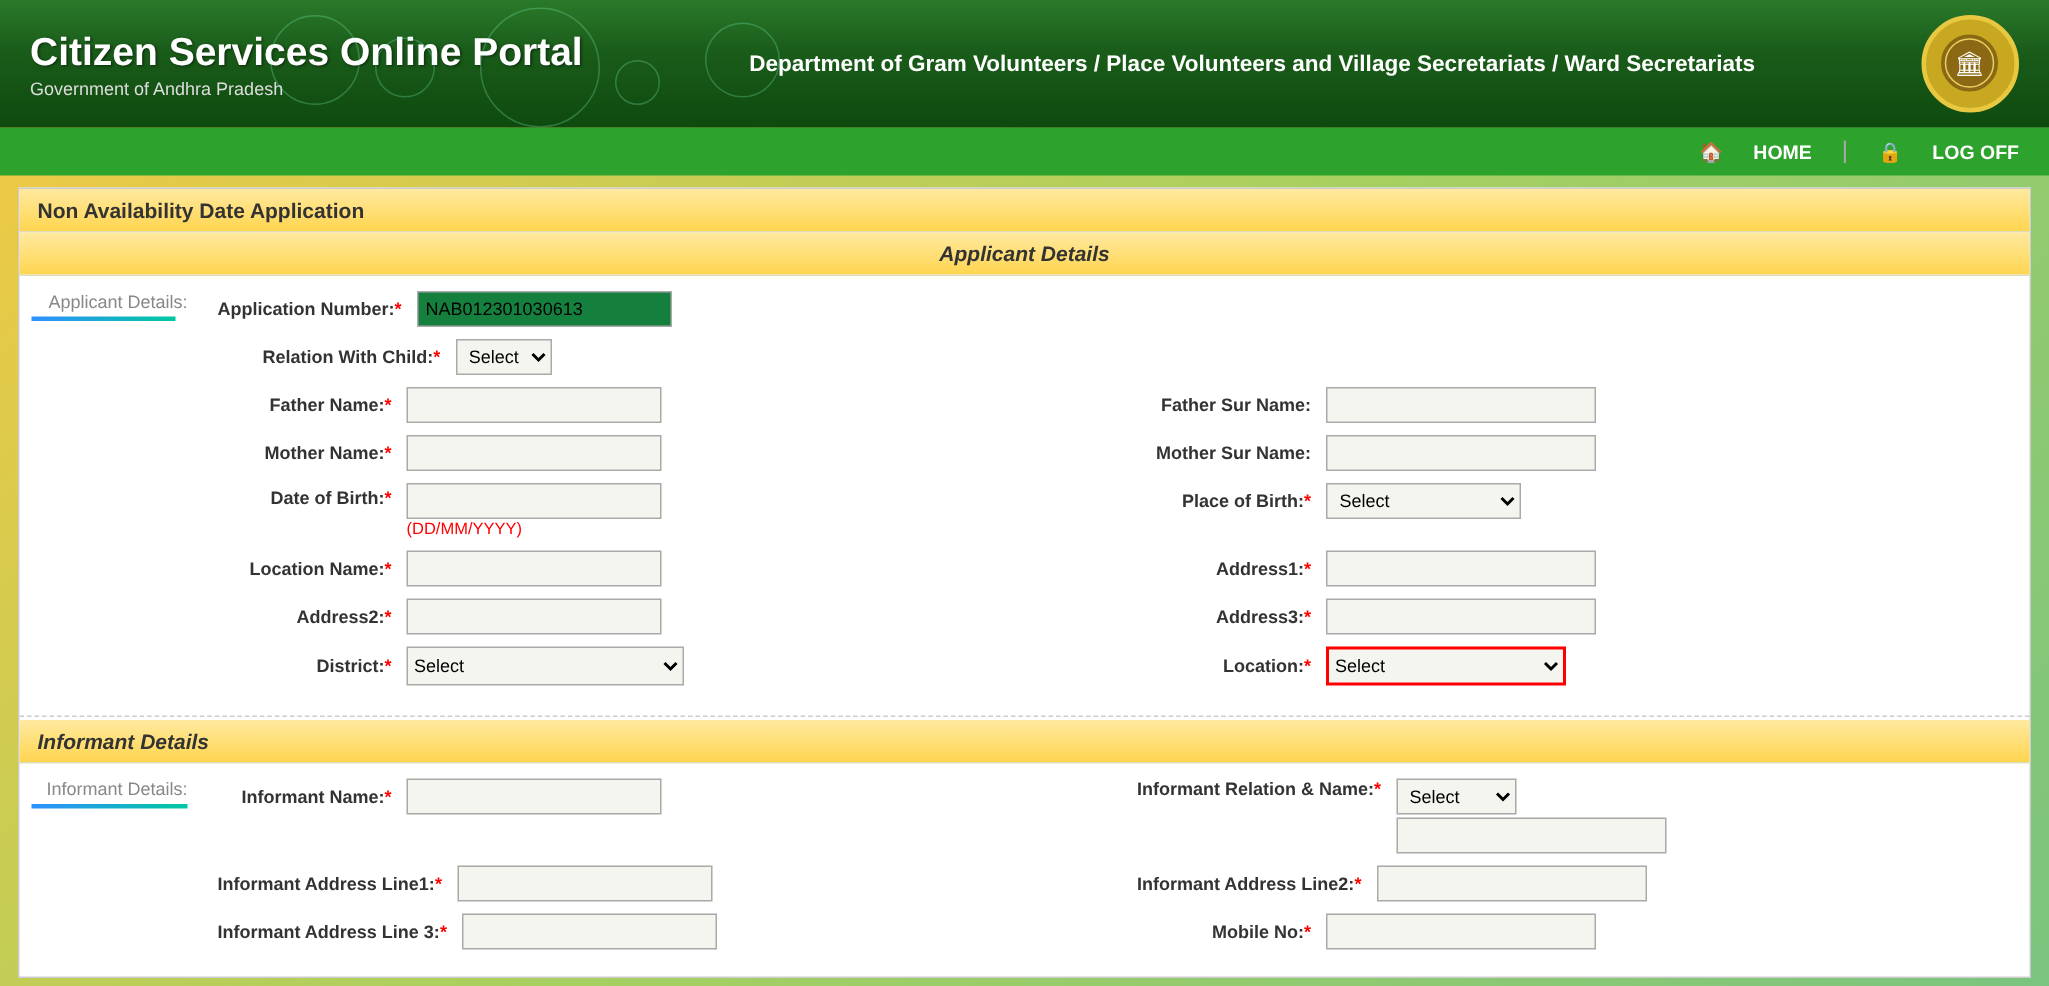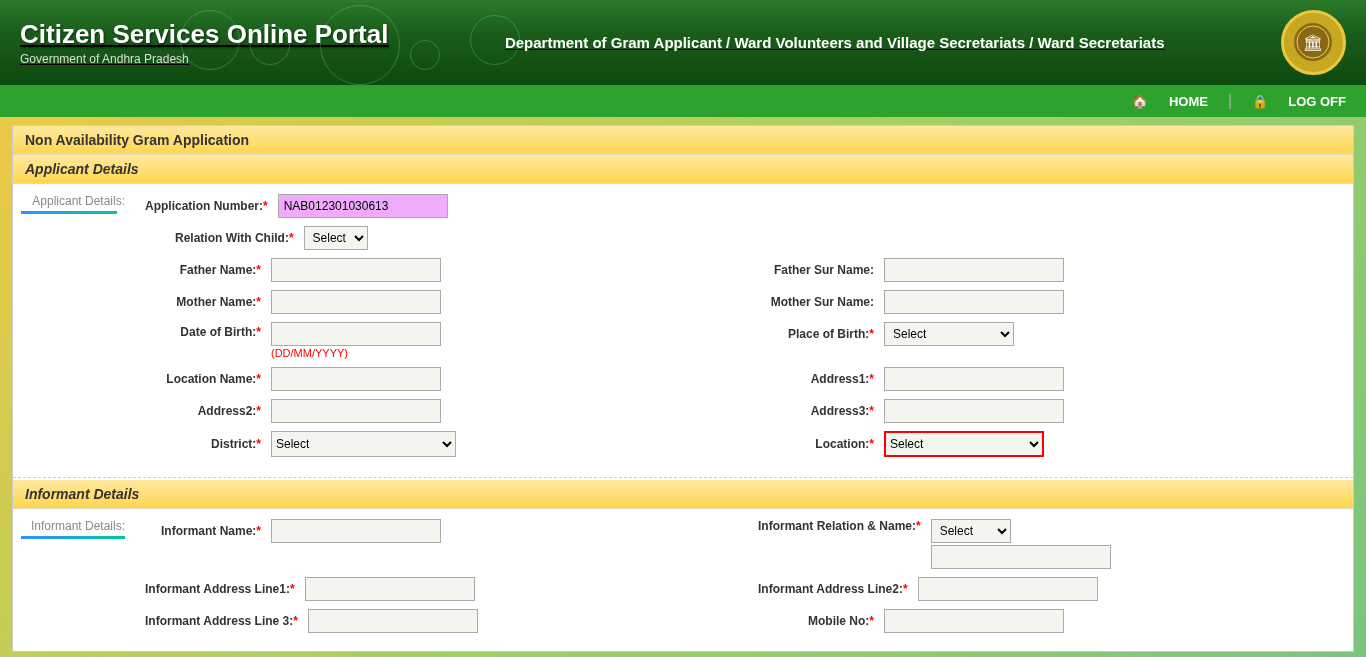--- a/index.html
+++ b/index.html
@@ -12,21 +12,20 @@
 
     
     .header {
       background: linear-gradient(180deg, #2a7a2a 0%, #1a5c1a 40%, #0e4a0e 100%);
       display: flex;
       align-items: center;
       justify-content: flex-start;
       padding: 8px 20px;
       min-height: 85px;
       position: relative;
-      text-decoration: underline;
     }
     .header-left {
       display: flex;
       flex-direction: column;
       color: white;
     }
     .header-title {
       font-size: 26px;
       font-weight: bold;
       color: #fff;
@@ -223,62 +222,62 @@
     <div class="circle" style="width:60px;height:60px;top:10px;left:180px;"></div>
     <div class="circle" style="width:40px;height:40px;top:25px;left:250px;"></div>
     <div class="circle" style="width:80px;height:80px;top:5px;left:320px;"></div>
     <div class="circle" style="width:30px;height:30px;top:40px;left:410px;"></div>
     <div class="circle" style="width:50px;height:50px;top:15px;left:470px;"></div>
   </div>
   <div class="header-left">
     <span class="header-title">Citizen Services Online Portal</span>
     <span class="header-subtitle">Government of Andhra Pradesh</span>
   </div>
-  <div class="header-center">Department of Gram Applicant / Ward Volunteers and Village Secretariats / Ward Secretariats</div>
+  <div class="header-center">Department of Gram Volunteers / Place Volunteers and Village Secretariats / Ward Secretariats</div>
   <div class="header-logo">
     <svg width="45" height="45" viewBox="0 0 45 45">
       <circle cx="22" cy="22" r="20" fill="#8B6914" stroke="#c8a820" stroke-width="2"></circle>
       <circle cx="22" cy="22" r="16" fill="none" stroke="#e8d060" stroke-width="1"></circle>
       <text x="22" y="28" text-anchor="middle" fill="#fff" font-size="16">🏛</text>
     </svg>
   </div>
 </div>
 
 <div class="navbar">
   <span style="color:white;">🏠</span>
   <a class="nav-link">HOME</a>
   <span class="nav-divider">|</span>
   <span style="color:white;">🔒</span>
   <a class="nav-link">LOG OFF</a>
 </div>
 
 <div class="main-container">
 
   <div class="section-title">
-    <span>Non Availability Gram Application</span>
-  </div>
-
-  <div class="section-title" style="background:linear-gradient(180deg,#ffe9a0,#ffd54f);font-style:italic;">
+    <span>Non Availability Date Application</span>
+  </div>
+
+  <div class="section-title" style="background:linear-gradient(180deg,#ffe9a0,#ffd54f);font-style:italic;text-align:center;">
     <span>Applicant Details</span>
   </div>
 
   <div class="side-label-container">
     <div style="width:120px;min-width:120px;padding:10px 8px 0 8px;text-align:right;">
       <div style="color:#888;font-size:12px;">Applicant Details:</div>
       <div class="side-label-underline" style="height:3px;background:linear-gradient(90deg,#3090ff,#00c8a0);margin-top:3px;"></div>
     </div>
 
     <div class="form-area">
 
       <div class="form-row">
         <div class="form-col">
           <label class="form-label">
             <span>Application Number:</span><span class="req">*</span>
           </label>
-          <input class="form-input" value="NAB012301030613" style="width: 170px; background: #f0abfc;">
+          <input class="form-input" value="NAB012301030613" style="width: 170px; background: #15803d;">
         </div>
       </div>
 
       <div class="form-row">
         <div class="form-col right-col">
           <label class="form-label">
             <span>Relation With Child:</span><span class="req">*</span>
           </label>
           <select class="form-select">
             <option>Select</option>

